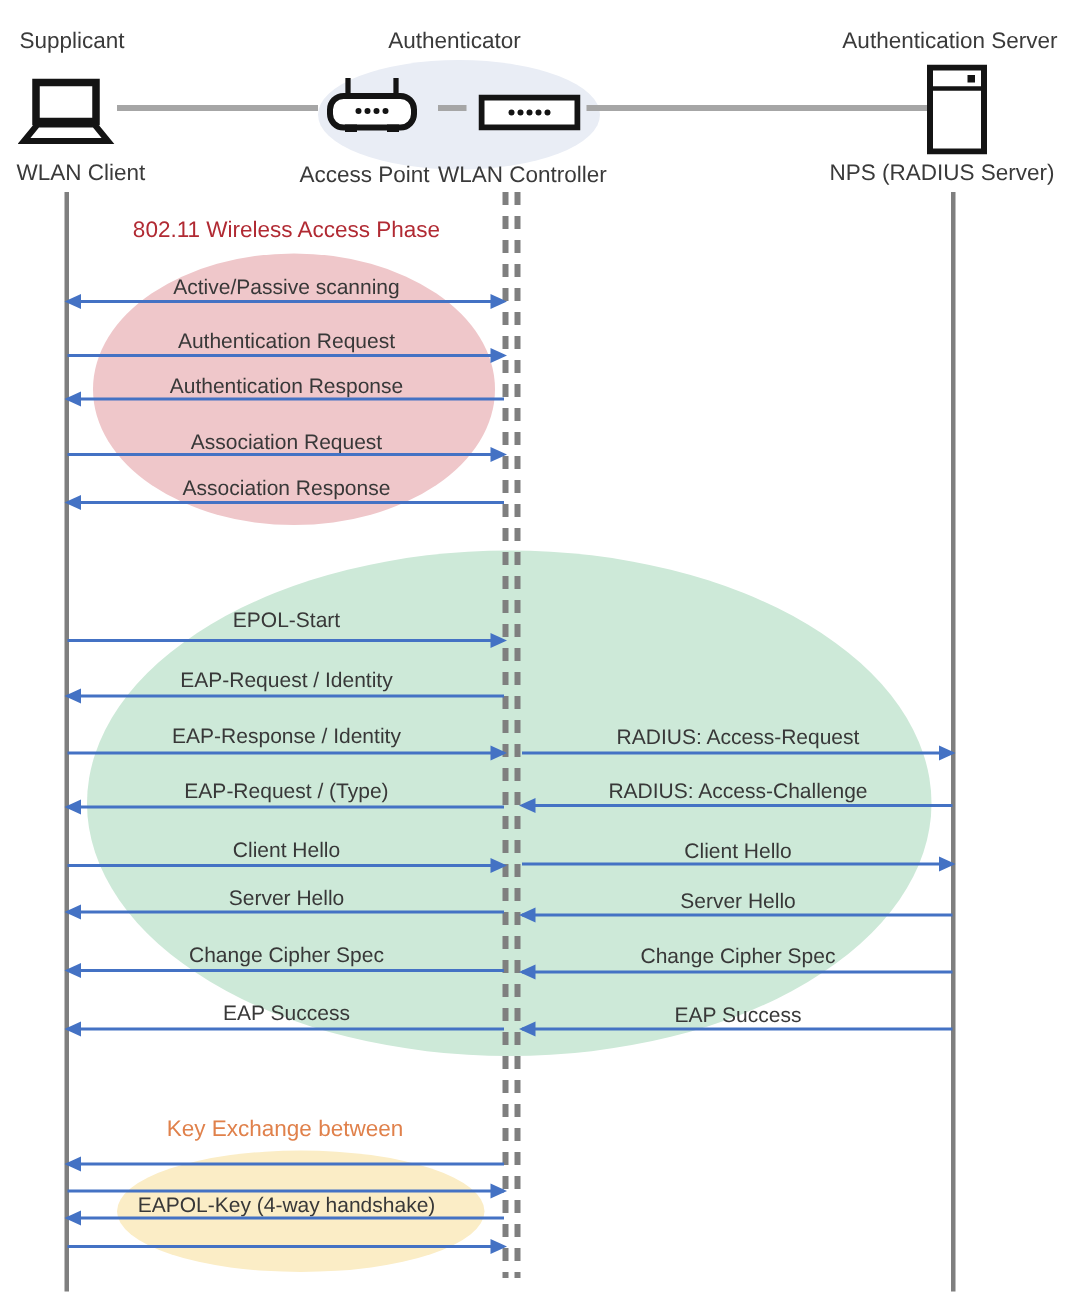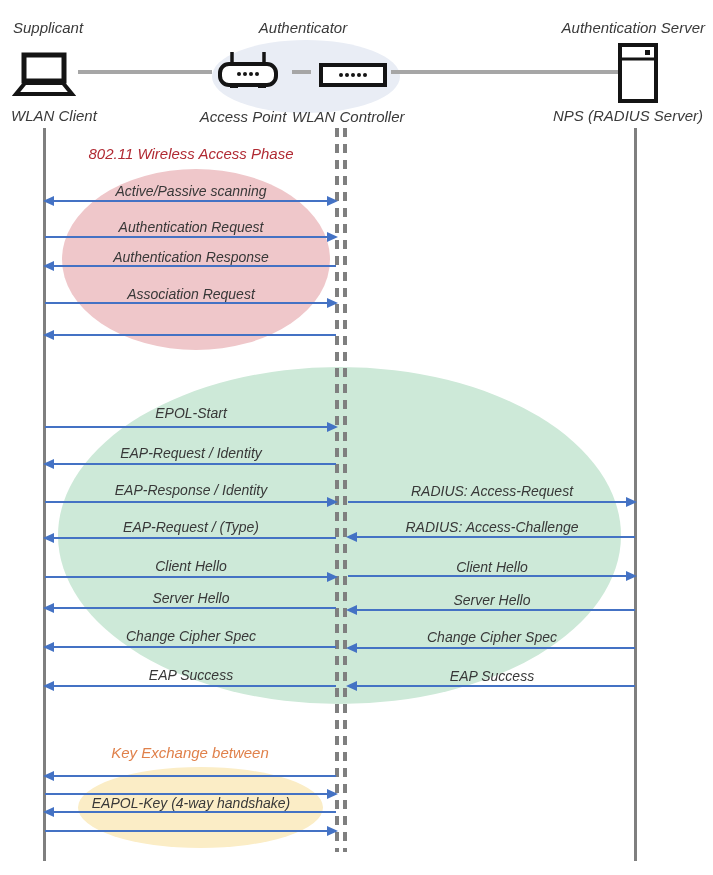--- a/index.html
+++ b/index.html
@@ -1,18 +1,18 @@
 <!DOCTYPE html>
 <html><head>
 <meta charset="utf-8">
 <style>
   html,body{margin:0;padding:0;background:#fff;}
   #canvas{
     position:relative;width:713px;height:875px;background:#ffffff;
-    font-family:"Liberation Sans", sans-serif;color:#3a3a3a;overflow:hidden;font-style:italic;
+    font-family:"Liberation Sans", sans-serif;color:#3a3a3a;overflow:hidden;
   }
   
   .ellipse{position:absolute;border-radius:50%;}
   #auth-ellipse{left:212px;top:40px;width:188px;height:73px;background:#e9edf5;}
   #ph1-ellipse{left:62px;top:169px;width:268px;height:181px;background:#efc7ca;}
   #ph2-ellipse{left:58px;top:367px;width:563px;height:337px;background:#cde9d8;}
   #ph3-ellipse{left:78px;top:767px;width:245px;height:81px;background:#fbedc6;}
   
   .role-label{position:absolute;top:19px;font-size:15px;color:#3a3a3a;}
   #role-supplicant{left:13px;}
@@ -135,20 +135,21 @@
 
   <div class="lbl colL" style="top:219px">Authentication Request</div>
   <div class="arr colL dir-right" style="top:236px"></div>
 
   <div class="lbl colL" style="top:249px">Authentication Response</div>
   <div class="arr colL dir-left" style="top:265px"></div>
 
   <div class="lbl colL" style="top:286px">Association Request</div>
   <div class="arr colL dir-right" style="top:302px"></div>
 
+  <div class="lbl colL" style="top:317px">Association Response</div>
   <div class="arr colL dir-left" style="top:334px"></div>
 
   <div class="lbl colL" style="top:405px">EPOL-Start</div>
   <div class="arr colL dir-right" style="top:426px"></div>
 
   <div class="lbl colL" style="top:445px">EAP-Request / Identity</div>
   <div class="arr colL dir-left" style="top:463px"></div>
 
   <div class="lbl colL" style="top:482px">EAP-Response / Identity</div>
   <div class="arr colL dir-right" style="top:501px"></div>

